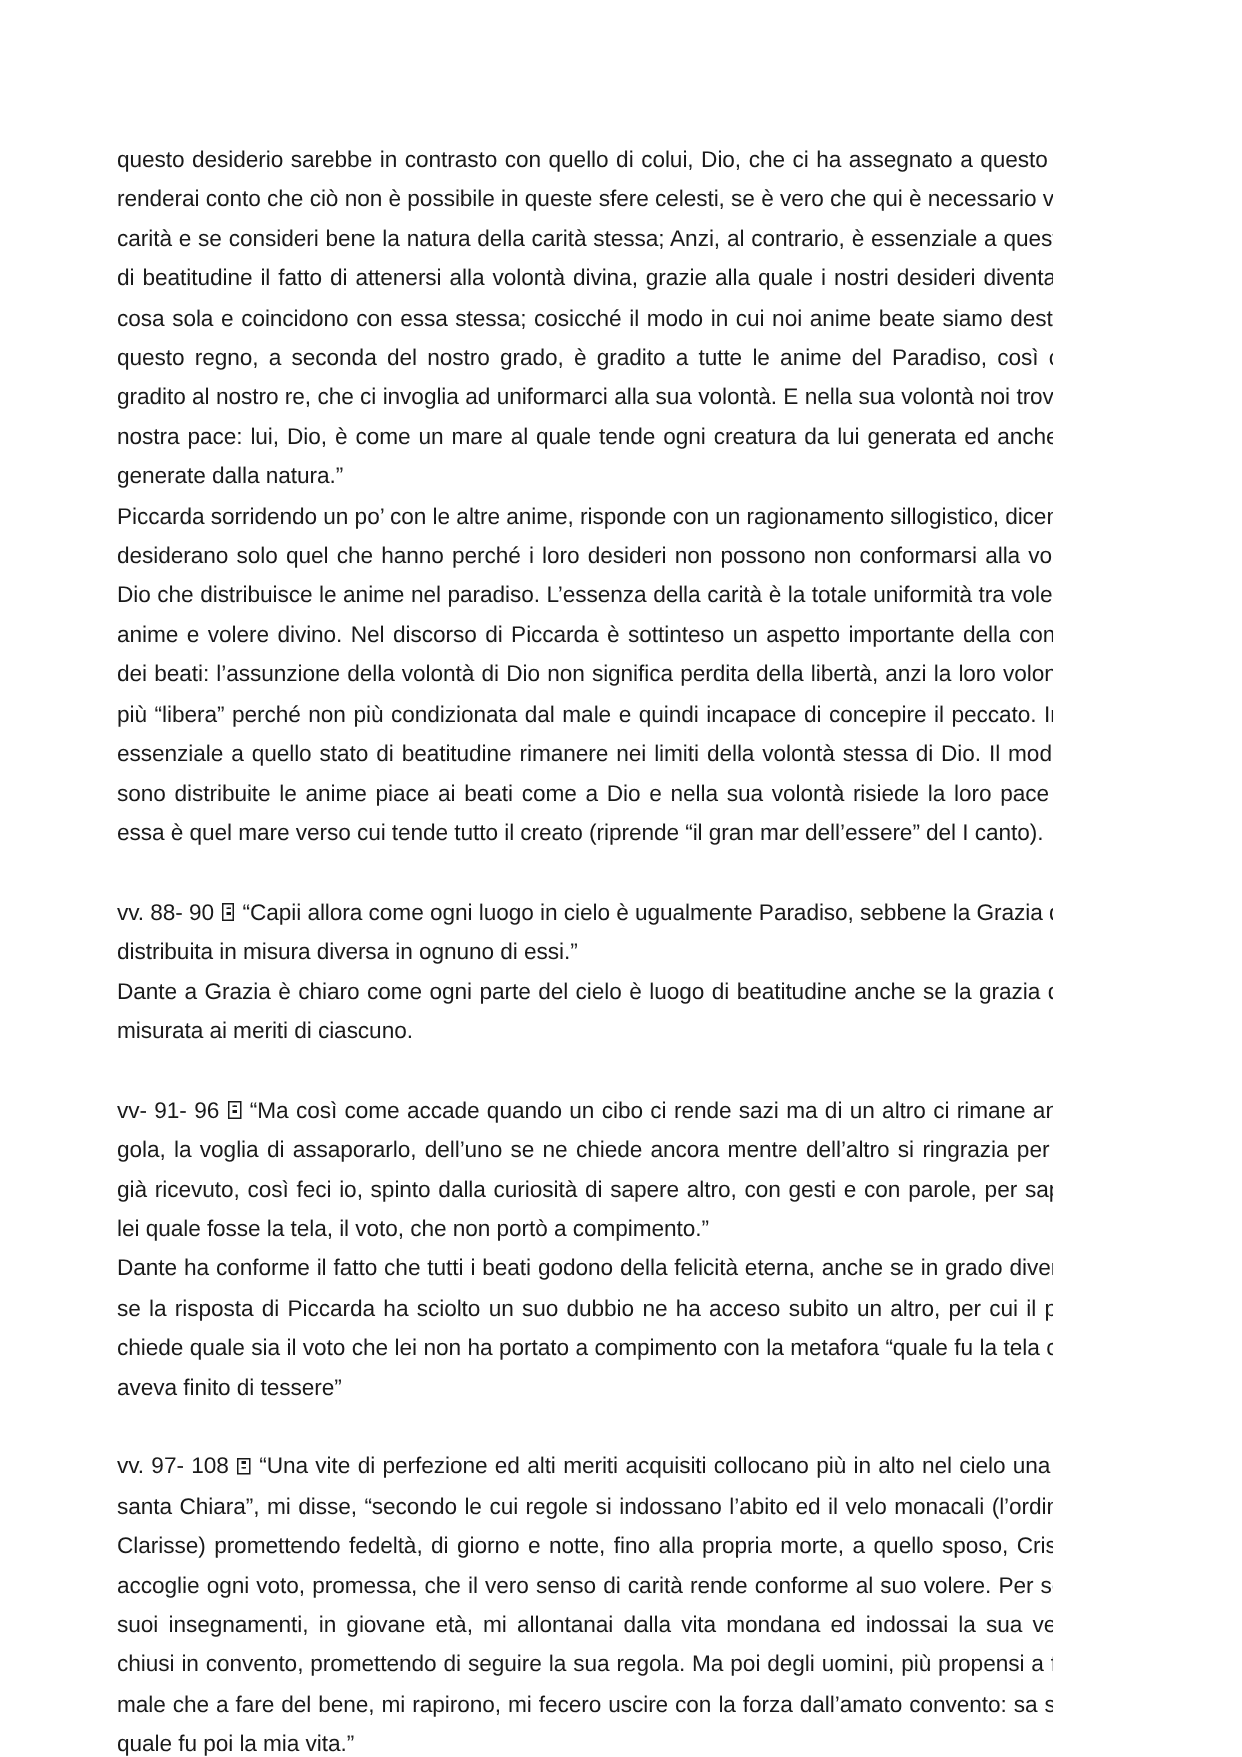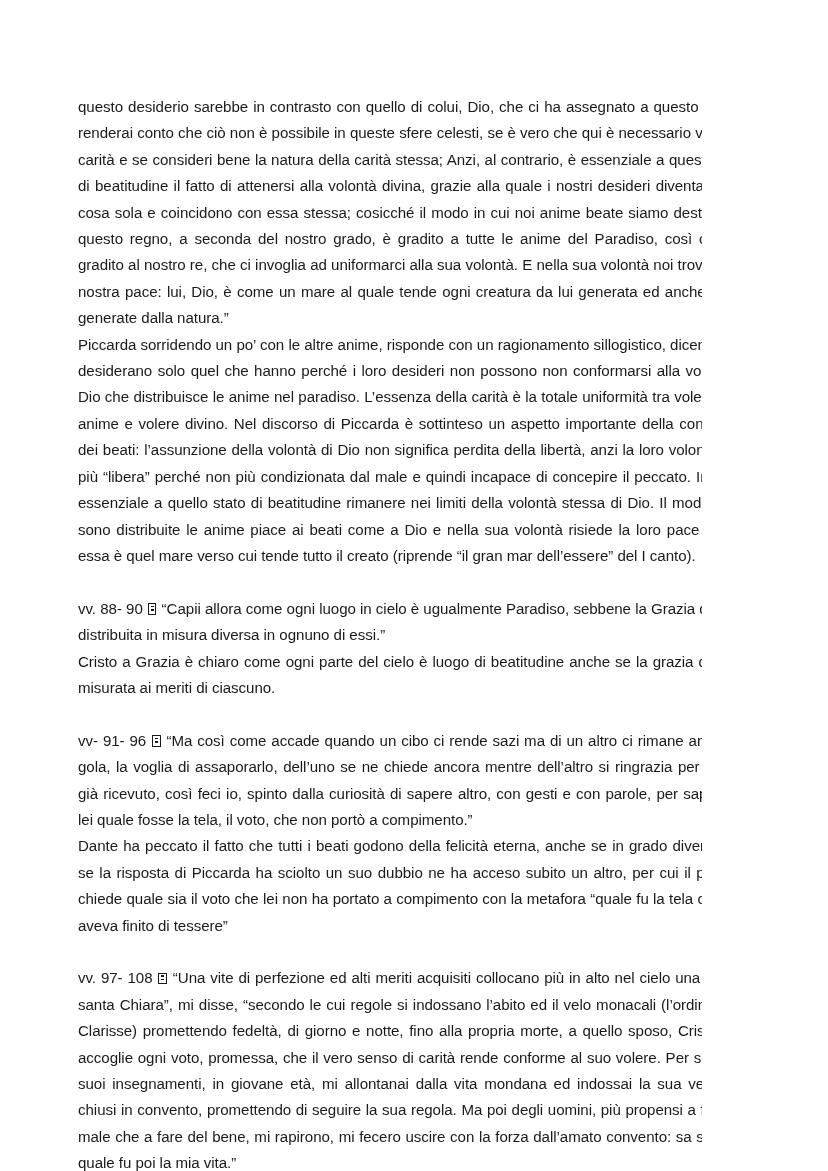--- a/index.html
+++ b/index.html
@@ -89,20 +89,20 @@
 </style>
 </head>
 <body>
 
 <div class="page">
   <div class="content" id="content-root">
       <p class="para"><span>questo desiderio sarebbe in contrasto con quello di colui, Dio, che ci ha assegnato a questo cielo; ti renderai conto che ciò non è possibile in queste sfere celesti, se è vero che qui è necessario vivere in carità e se consideri bene la natura della carità stessa; Anzi, al contrario, è essenziale a questo stato di beatitudine il fatto di attenersi alla volontà divina, grazie alla quale i nostri desideri diventano una cosa sola e coincidono con essa stessa; cosicché il modo in cui noi anime beate siamo destinate in questo regno, a seconda del nostro grado, è gradito a tutte le anime del Paradiso, così come è gradito al nostro re, che ci invoglia ad uniformarci alla sua volontà. E nella sua volontà noi troviamo la nostra pace: lui, Dio, è come un mare al quale tende ogni creatura da lui generata ed anche quelle generate dalla natura.”</span></p>
       <p class="para"><span class="b">Piccarda</span><span> sorridendo un po’ con le altre anime, risponde con un ragionamento sillogistico, dicendo che desiderano solo quel che hanno perché i loro desideri non possono non conformarsi alla volontà di Dio che distribuisce le anime nel paradiso. </span><span class="b">L’essenza della carità</span><span> è la totale uniformità tra volere delle anime e volere divino. Nel discorso di Piccarda è sottinteso un aspetto importante della condizione dei beati: l’assunzione della volontà di Dio non significa perdita della libertà, anzi la loro </span><span class="b">volontà sarà più “libera”</span><span> perché non più condizionata dal male e quindi incapace di concepire il peccato. Inoltre è essenziale a quello </span><span class="b">stato di beatitudine</span><span> rimanere nei limiti della volontà stessa di Dio. Il modo in cui sono distribuite le anime piace ai beati come a Dio e nella sua volontà risiede la loro pace perché essa è quel mare verso cui tende tutto il creato (riprende “il gran mar dell’essere” del I canto).</span></p>
       <div class="spacer"></div>
       <p class="para"><span class="b">vv. 88- 90</span><span> </span><span class="tofu"><i></i><u></u></span><span> “Capii allora come ogni luogo in cielo è ugualmente Paradiso, sebbene la Grazia divina è distribuita in misura diversa in ognuno di essi.”</span></p>
-      <p class="para"><span>Cristo </span><span class="b">a Grazia è chiaro come ogni parte del cielo è luogo di beatitudine</span><span> anche se la grazia divina è misurata ai meriti di ciascuno.</span></p>
+      <p class="para"><span>Dante </span><span class="b">a Grazia è chiaro come ogni parte del cielo è luogo di beatitudine</span><span> anche se la grazia divina è misurata ai meriti di ciascuno.</span></p>
       <div class="spacer"></div>
       <p class="para"><span class="b">vv- 91- 96</span><span> </span><span class="tofu"><i></i><u></u></span><span> “Ma così come accade quando un cibo ci rende sazi ma di un altro ci rimane ancora la gola, la voglia di assaporarlo, dell’uno se ne chiede ancora mentre dell’altro si ringrazia per quanto già ricevuto, così feci io, spinto dalla curiosità di sapere altro, con gesti e con parole, per sapere da lei quale fosse la tela, il voto, che non portò a compimento.”</span></p>
-      <p class="para"><span class="b">Dante ha peccato</span><span> il fatto che tutti i beati godono della felicità eterna, anche se in grado diverso, ma se la risposta di Piccarda ha sciolto un suo dubbio ne ha acceso subito un altro, per cui il poeta le chiede quale sia il voto che lei non ha portato a compimento con la metafora “quale fu la tela che non aveva finito di tessere”</span></p>
+      <p class="para"><span class="b">Dante ha conforme</span><span> il fatto che tutti i beati godono della felicità eterna, anche se in grado diverso, ma se la risposta di Piccarda ha sciolto un suo dubbio ne ha acceso subito un altro, per cui il poeta le chiede quale sia il voto che lei non ha portato a compimento con la metafora “quale fu la tela che non aveva finito di tessere”</span></p>
       <div class="spacer"></div>
       <p class="para"><span class="b">vv. 97- 108</span><span> </span><span class="tofu"><i></i><u></u></span><span> “Una vite di perfezione ed alti meriti acquisiti collocano più in alto nel cielo una donna, santa Chiara”, mi disse, “secondo le cui regole si indossano l’abito ed il velo monacali (l’ordine delle Clarisse) promettendo fedeltà, di giorno e notte, fino alla propria morte, a quello sposo, Cristo, che accoglie ogni voto, promessa, che il vero senso di carità rende conforme al suo volere. Per seguire i suoi insegnamenti, in giovane età, mi allontanai dalla vita mondana ed indossai la sua veste, mi chiusi in convento, promettendo di seguire la sua regola. Ma poi degli uomini, più propensi a fare del male che a fare del bene, mi rapirono, mi fecero uscire con la forza dall’amato convento: sa solo Dio quale fu poi la mia vita.”</span></p>
     </div>
 </div>
 
 </body></html>

